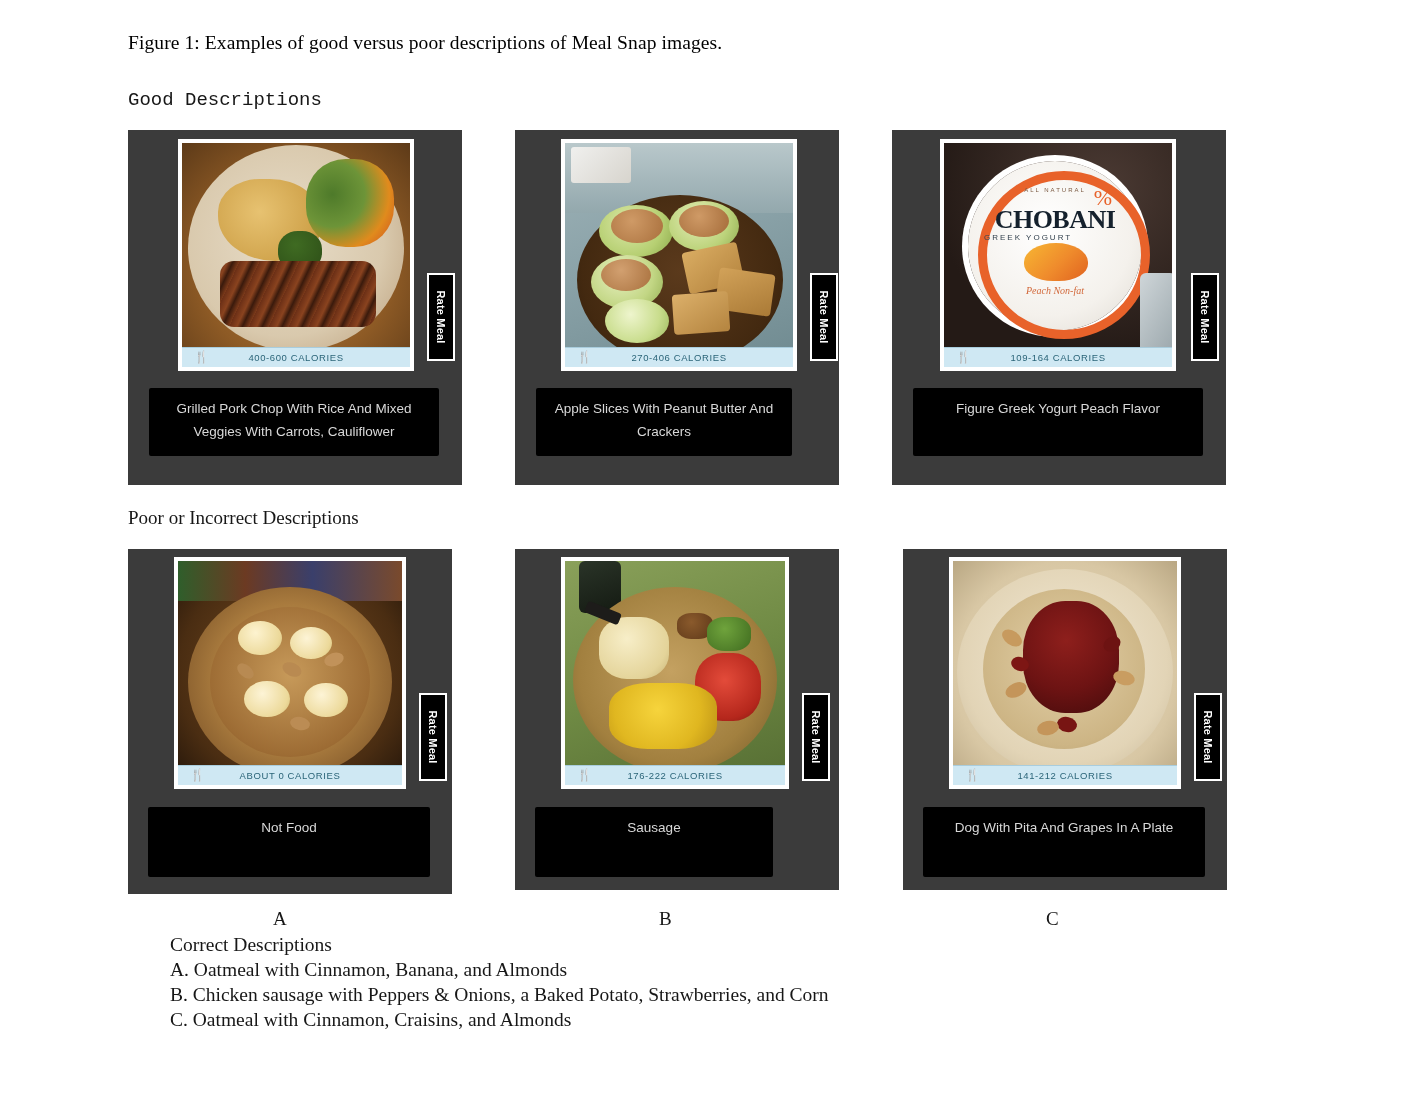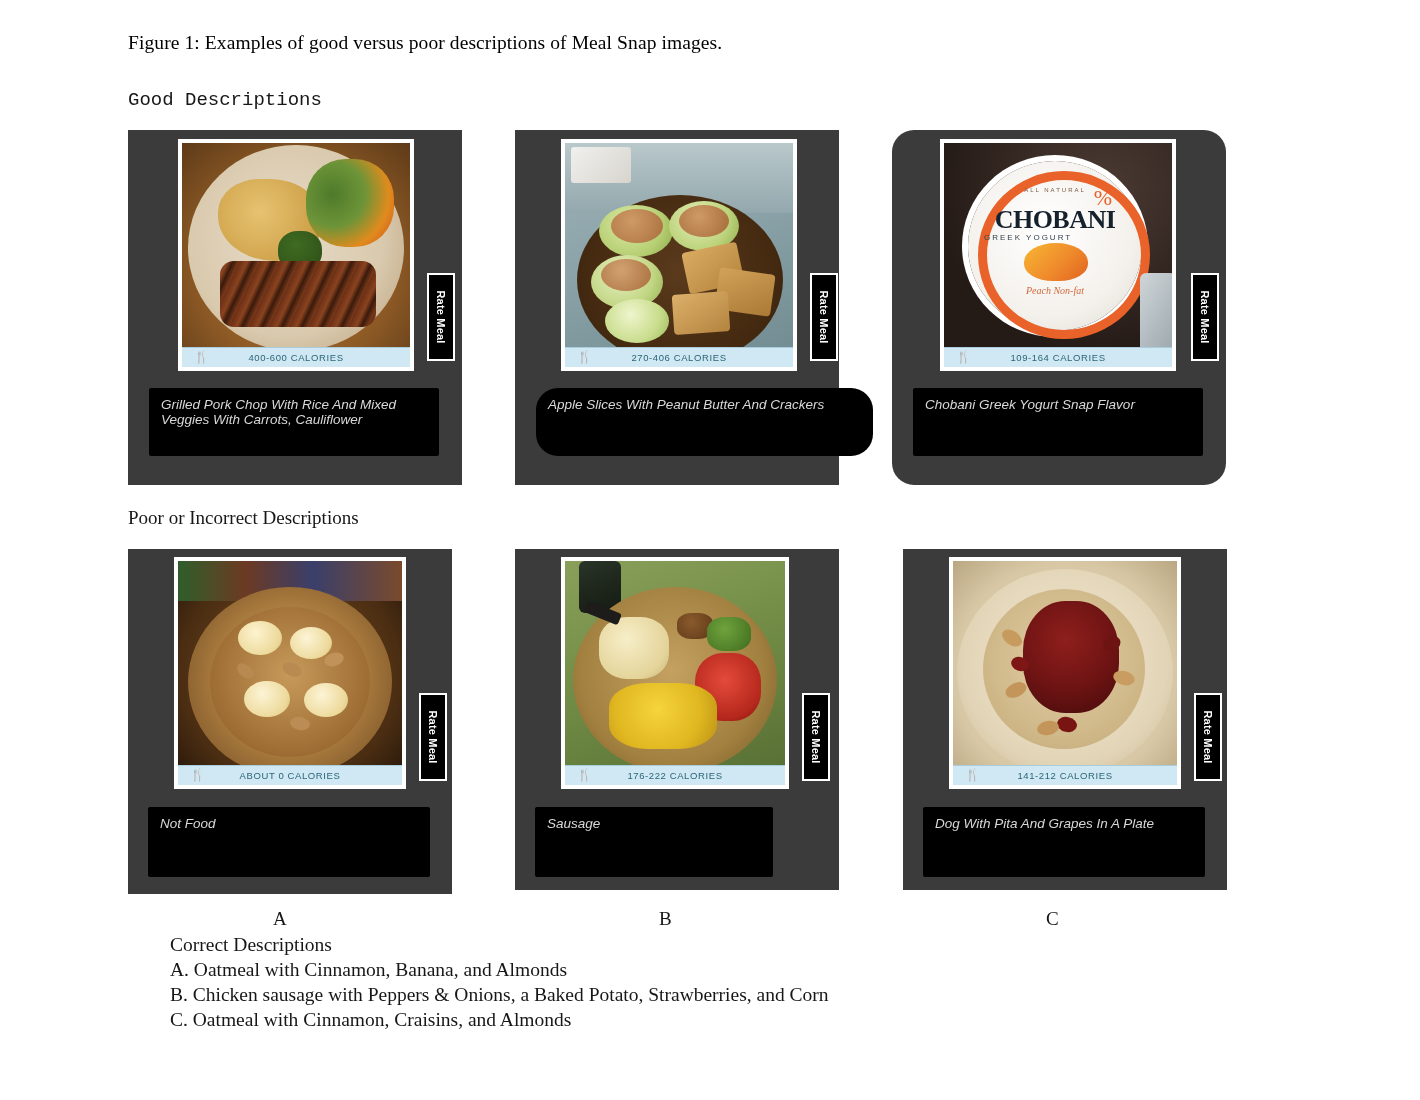--- a/index.html
+++ b/index.html
@@ -93,25 +93,25 @@
     transform: rotate(90deg);
     white-space: nowrap;
     letter-spacing: 0.2px;
   }
   .desc-box {
     position: absolute;
     background: #000000;
     color: #d8d8d8;
     font-family: "Liberation Sans", sans-serif;
     font-size: 13.5px;
-    line-height: 15px;
+    line-height: 23px;
+    text-align: center;
     padding: 9px 12px 0 12px;
     box-sizing: border-box;
     border-radius: 2px;
-    font-style: italic;
   }
 
   
   .plate {
     position: absolute;
     border-radius: 50%;
   }
   .blob { position: absolute; border-radius: 50%; }
 
   
@@ -204,26 +204,26 @@
                     background:radial-gradient(circle at 40% 35%, #eef5cd 0%, #c9dd8d 60%, #9ab75a 100%);"></div>
         <div class="calorie-bar">
           <span class="fork-icon">🍴</span>
           <span>270-406 CALORIES</span>
         </div>
       </div>
     </div>
     <div class="rate-meal" style="left:295px; top:143px; width:28px; height:88px;">
       <span>Rate Meal</span>
     </div>
-    <div class="desc-box" style="left:21px; top:258px; width:337px; height:68px;border-radius:22px;">
+    <div class="desc-box" style="left:21px; top:258px; width:256px; height:68px;">
       <span>Apple Slices With Peanut Butter And Crackers</span>
     </div>
   </div>
 
-  <div class="card" style="left:892px; top:130px; width:334px; height:355px;border-radius:22px;">
+  <div class="card" style="left:892px; top:130px; width:334px; height:355px;">
     <div class="photo-frame" style="left:48px; top:9px; width:236px; height:232px; padding:4px;">
       <div class="photo" style="left:4px; top:4px; width:228px; height:224px;
                   background:linear-gradient(150deg,#3a2b26 0%,#241a16 60%,#120d0b 100%);">
         <div class="blob" style="left:0; top:0; width:228px; height:224px; border-radius:0;
                     background:radial-gradient(circle at 70% 20%, #4b3a33 0%, #241a16 70%);"></div>
         <div class="blob" style="left:24px; top:18px; width:174px; height:170px;
                     background:radial-gradient(circle at 45% 40%, #ffffff 0%, #f4f1ec 62%, #ded9d1 100%);
                     box-shadow:0 0 0 6px #ffffff;"></div>
         <div class="blob" style="left:34px; top:28px; width:154px; height:150px; border-radius:50%;
                     border:9px solid #e8622a; background:transparent;"></div>
@@ -255,21 +255,21 @@
         <div class="calorie-bar">
           <span class="fork-icon">🍴</span>
           <span>109-164 CALORIES</span>
         </div>
       </div>
     </div>
     <div class="rate-meal" style="left:299px; top:143px; width:28px; height:88px;">
       <span>Rate Meal</span>
     </div>
     <div class="desc-box" style="left:21px; top:258px; width:290px; height:68px;">
-      <span>Chobani Greek Yogurt Snap Flavor</span>
+      <span>Figure Greek Yogurt Peach Flavor</span>
     </div>
   </div>
 
   <div class="card" style="left:128px; top:549px; width:324px; height:345px;">
     <div class="photo-frame" style="left:46px; top:8px; width:232px; height:232px; padding:4px;">
       <div class="photo" style="left:4px; top:4px; width:224px; height:224px;
                   background:radial-gradient(circle at 50% 50%, #7a4e22 0%, #4a2d12 70%, #23150a 100%);">
         <div class="blob" style="left:0; top:0; width:224px; height:40px; border-radius:0;
                     background:linear-gradient(90deg,#2f5e2b 0%,#6c3a22 30%,#3a3f6b 60%,#7a4a2c 100%);"></div>
         <div class="plate" style="left:10px; top:26px; width:204px; height:190px;

